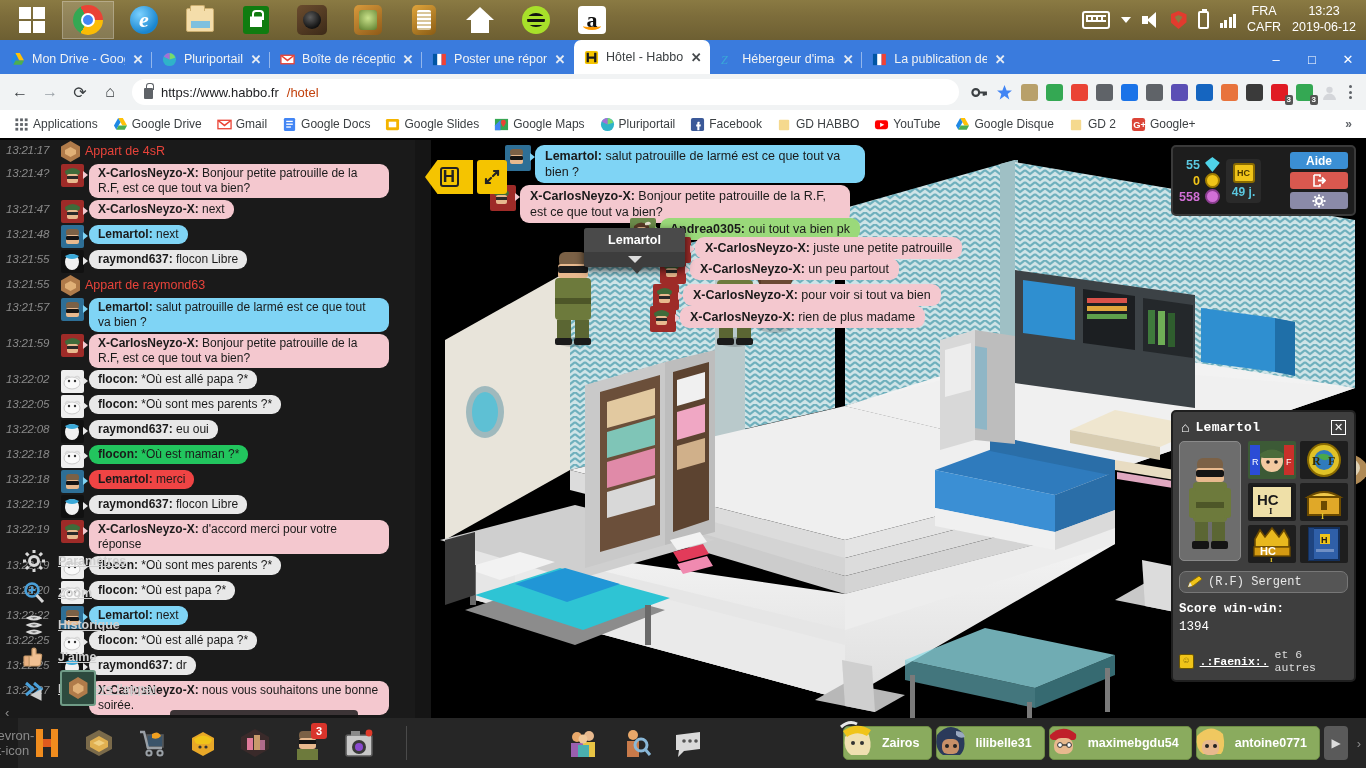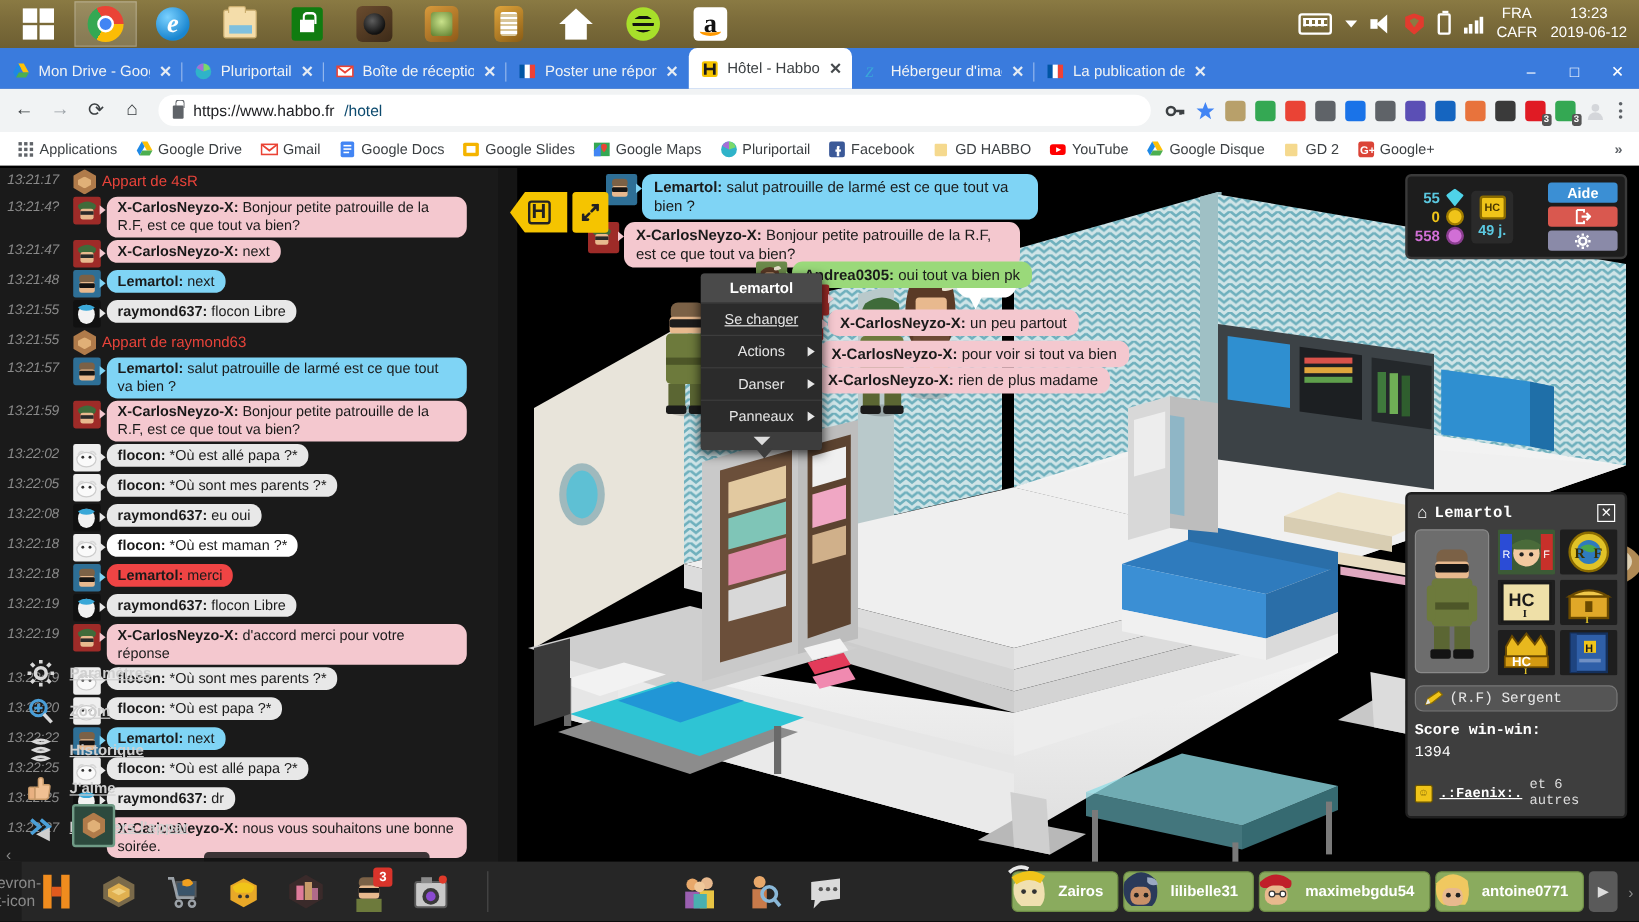--- a/index.html
+++ b/index.html
@@ -93,21 +93,21 @@
   .win-ctrl { margin-left:auto; display:flex; align-items:center; gap:0; z-index:3;}
   .win-ctrl span{ width:36px;height:30px;display:flex;align-items:center;justify-content:center;color:#fff;font-size:13px;cursor:pointer;}
 
   .toolbar { height:36px; background:#f1f3f4; display:flex; align-items:center; gap:2px; padding:0 6px; }
   .nav-btn { width:28px;height:28px; display:flex;align-items:center;justify-content:center; color:#3c4043; font-size:16px; cursor:pointer;border-radius:50%; }
   .nav-btn.dim{ color:#9aa0a6; }
   .omnibox { flex:1 1 auto; height:26px; background:#fff; border-radius:13px; display:flex; align-items:center;
      gap:8px; padding:0 12px; margin:0 6px; font-size:13px; color:#202124; }
   .lock { width:9px;height:11px;position:relative;background:#5f6368;border-radius:1px;flex:0 0 9px;margin-top:3px;}
   .lock::before{content:"";position:absolute;left:1.5px;top:-5px;width:6px;height:6px;border:1.6px solid #5f6368;border-bottom:none;border-radius:3px 3px 0 0;}
-  .url-host{color:#202124;} .url-path{color:#0c4a6e;}
+  .url-host{color:#202124;} .url-path{color:#c2410c;}
   .tb-ext { display:flex; align-items:center; gap:8px; padding-left:4px; }
   .ext { width:17px;height:17px; border-radius:3px; position:relative; cursor:pointer; }
   .ext-badge{position:absolute;right:-5px;bottom:-4px;background:#555;color:#fff;font-size:8px;border-radius:2px;
      padding:0 2px;line-height:10px;font-weight:bold;}
   .kebab{ width:20px;height:24px; display:flex;flex-direction:column;align-items:center;justify-content:center;gap:2.5px;cursor:pointer;}
   .kebab i{ width:3px;height:3px;border-radius:50%;background:#5f6368;display:block;}
 
   .bookbar { height:28px; background:#fff; display:flex; align-items:center; gap:3px; padding:0 8px; font-size:12px; color:#3c4043; }
   .bm { display:flex; align-items:center; gap:5px; padding:3px 6px; border-radius:4px; cursor:pointer; white-space:nowrap; }
   .bm-ic { width:14px;height:14px;flex:0 0 14px;border-radius:2px;position:relative; }
@@ -751,20 +751,21 @@
                 <path d="M15 5 q5 -3 6 1 q-4 2 -6 1z" fill="#e8e2cf"></path>
               </svg><span style="position:absolute;right:-4px;top:8px;width:0;height:0;border-top:4px solid transparent;border-bottom:4px solid transparent;border-left:5px solid #9ad97a"></span></span>
             <span class="bub" style="background:#9ad97a"><b>Andrea0305:</b><span> oui tout va bien pk</span></span>
           </div>
           <div class="fbub" style="left: 250px; top: 97px;">
             <span class="logav" style="background:#9e2b28;;position:relative"><svg width="23" height="23" viewBox="0 0 23 23">
                 <path d="M4 7 q8 -6 15 0 q0 4 -3 4 H7 q-3 0 -3 -4z" fill="#3f6b3a"></path>
                 <rect x="6" y="10" width="11" height="9" rx="2" fill="#e8b98e"></rect>
                 <rect x="6" y="12" width="11" height="3" fill="#2a2a2a"></rect>
               </svg><span style="position:absolute;right:-4px;top:8px;width:0;height:0;border-top:4px solid transparent;border-bottom:4px solid transparent;border-left:5px solid #f4c8cf"></span></span>
+            <span class="bub" style="background:#f4c8cf"><b>X-CarlosNeyzo-X:</b><span> juste une petite patrouille</span></span>
           </div>
           <div class="fbub" style="left: 245px; top: 118px;">
             <span class="logav" style="background:#9e2b28;;position:relative"><svg width="23" height="23" viewBox="0 0 23 23">
                 <path d="M4 7 q8 -6 15 0 q0 4 -3 4 H7 q-3 0 -3 -4z" fill="#3f6b3a"></path>
                 <rect x="6" y="10" width="11" height="9" rx="2" fill="#e8b98e"></rect>
                 <rect x="6" y="12" width="11" height="3" fill="#2a2a2a"></rect>
               </svg><span style="position:absolute;right:-4px;top:8px;width:0;height:0;border-top:4px solid transparent;border-bottom:4px solid transparent;border-left:5px solid #f4c8cf"></span></span>
             <span class="bub" style="background:#f4c8cf"><b>X-CarlosNeyzo-X:</b><span> un peu partout</span></span>
           </div>
           <div class="fbub" style="left: 238px; top: 144px;">
@@ -1007,21 +1008,21 @@
             <span class="bub" style="background:#e8e8e8"><b>raymond637:</b><span> eu oui</span></span>
           </div>
           <div class="logrow">
             <span class="logtime">13:22:18</span>
             <span class="logav" style="background: rgb(239, 239, 239); --t: #e8e8e8; position: relative;"><svg width="23" height="23" viewBox="0 0 23 23">
                 <ellipse cx="11" cy="13" rx="8" ry="6" fill="#fafafa" stroke="#ccc"></ellipse>
                 <circle cx="8" cy="11" r="1.2" fill="#333"></circle>
                 <circle cx="14" cy="11" r="1.2" fill="#333"></circle>
                 <path d="M4 9 q2 -4 5 -2 M19 9 q-2 -4 -5 -2" stroke="#d8d8d8" stroke-width="1.4" fill="none"></path>
               </svg><span style="position: absolute; right: -4px; top: 7px; width: 0px; height: 0px; border-top: 4px solid transparent; border-bottom: 4px solid transparent; border-left: 5px solid rgb(232, 232, 232);"></span></span>
-            <span class="bub" style="background:#ffffff"><b>flocon:</b><span> *Où est maman ?*</span></span>
+            <span class="bub" style="background:#22c55e"><b>flocon:</b><span> *Où est maman ?*</span></span>
           </div>
           <div class="logrow">
             <span class="logtime">13:22:18</span>
             <span class="logav" style="background: rgb(46, 111, 150); --t: #7fd4f5; position: relative;"><svg width="23" height="23" viewBox="0 0 23 23">
                 <rect x="5" y="4" width="13" height="7" rx="3" fill="#7b6146"></rect>
                 <rect x="5" y="10" width="13" height="9" rx="2" fill="#e8b98e"></rect>
                 <rect x="5" y="11" width="13" height="4" rx="1" fill="#141414"></rect>
               </svg><span style="position: absolute; right: -4px; top: 7px; width: 0px; height: 0px; border-top: 4px solid transparent; border-bottom: 4px solid transparent; border-left: 5px solid rgb(127, 212, 245);"></span></span>
             <span class="bub" style="background:#ef4444"><b>Lemartol:</b><span> merci</span></span>
           </div>
@@ -1161,37 +1162,20 @@
       </div>
     </div>
 
     <div class="room-tooltip">
       <div class="rt-title">Appart de Andrea0305</div>
       <div class="rt-sub">de Andrea0305</div>
     </div>
 
     <div class="ctxmenu" style="left:584px; top:88px;">
       <div class="ctx-head">Lemartol</div>
-      <div id="ctxitems">
-          <div class="ctx-item und">
-            <span>Se changer</span>
-          </div>
-          <div class="ctx-item">
-            <span>Actions</span>
-            <i class="ctx-arr"></i>
-          </div>
-          <div class="ctx-item">
-            <span>Danser</span>
-            <i class="ctx-arr"></i>
-          </div>
-          <div class="ctx-item">
-            <span>Panneaux</span>
-            <i class="ctx-arr"></i>
-          </div>
-        </div>
       <div class="ctx-foot">
           <i></i>
         </div>
       <div class="ctx-tail"></div>
     </div>
   </div>
 
   <div class="bottombar">
     <div class="bb-collapse">chevron-left-icon</div>
     <div class="bb-left" id="bbicons">

